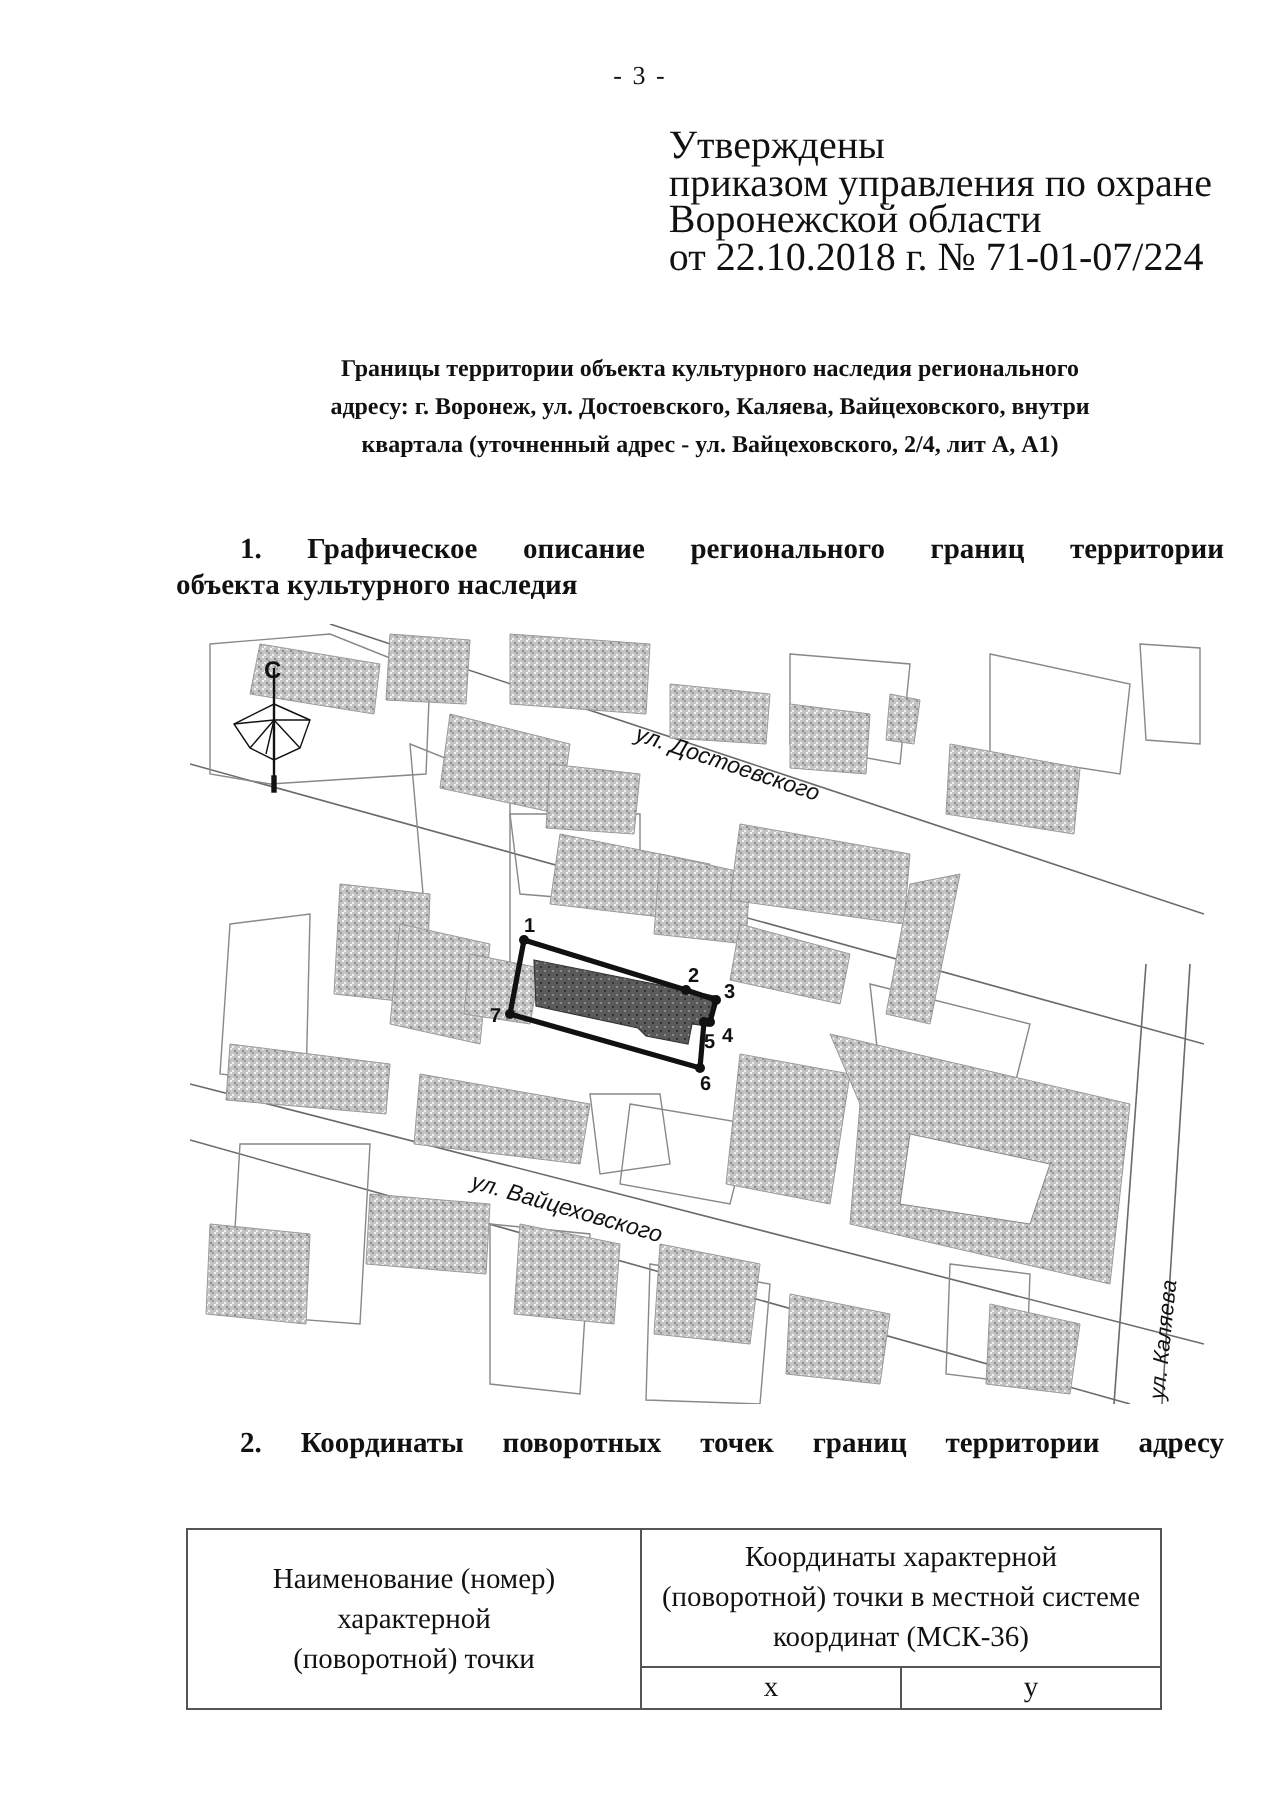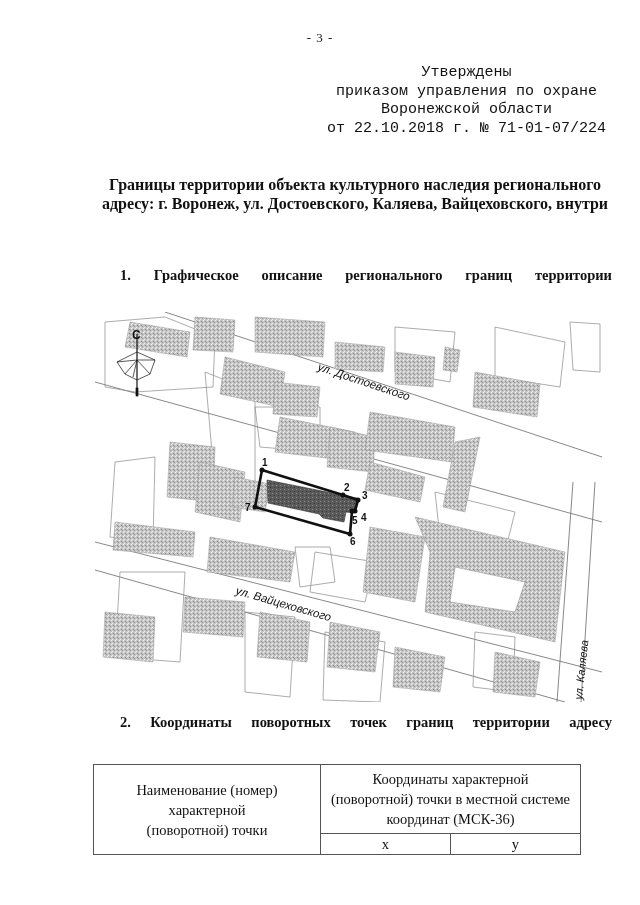--- a/index.html
+++ b/index.html
@@ -1,24 +1,24 @@
 <!DOCTYPE html>
 <html><head>
 <meta charset="utf-8">
 <style>
   html, body { margin: 0; padding: 0; background: #ffffff; }
   body { width: 640px; height: 905px; position: relative; overflow: hidden;
          font-family: "Liberation Serif", "DejaVu Serif", serif; color: #111; }
   .page-num { position: absolute; top: 30px; left: 0; width: 640px; text-align: center;
               font-size: 13px; letter-spacing: 1px; }
-  .approval { position: absolute; top: 64px; right: 34px; text-align: center;
-              font-size: 15px; line-height: 18.5px; font-family: Liberation Mono, monospace; }
+  .approval { position: absolute; top: 64px; right: 34px; text-align: left;
+              font-size: 20px; line-height: 18.5px; }
   .approval div { white-space: nowrap; }
   .title { position: absolute; top: 175px; left: 90px; width: 530px; text-align: center;
-           font-weight: bold; font-size: 16px; line-height: 19px; }
+           font-weight: bold; font-size: 12px; line-height: 19px; }
   .title div { white-space: nowrap; }
   .section { position: absolute; left: 88px; width: 524px; font-weight: bold;
              font-size: 14.5px; line-height: 18px; }
   .section .l1 { display: flex; justify-content: space-between; padding-left: 32px; white-space: nowrap; }
   .section .l2 { white-space: nowrap; }
   .s1 { top: 266px; }
   .s2 { top: 713px; }
   .map { position: absolute; left: 95px; top: 312px; width: 507px; height: 390px; }
   table.coords { position: absolute; top: 764px; left: 93px; width: 488px; border-collapse: collapse;
                  font-size: 14.5px; }
@@ -36,31 +36,33 @@
 <div class="approval">
   <div>Утверждены</div>
   <div>приказом управления по охране</div>
   <div>Воронежской области</div>
   <div>от 22.10.2018 г. № 71-01-07/224</div>
 </div>
 
 <div class="title">
   <div>Границы территории объекта культурного наследия регионального</div>
   <div>адресу: г. Воронеж, ул. Достоевского, Каляева, Вайцеховского, внутри</div>
+  <div>квартала (уточненный адрес - ул. Вайцеховского, 2/4, лит А, А1)</div>
 </div>
 
 <div class="section s1">
   <div class="l1">
     <span>1.</span>
     <span>Графическое</span>
     <span>описание</span>
     <span>регионального</span>
     <span>границ</span>
     <span>территории</span>
   </div>
+  <div class="l2">объекта культурного наследия</div>
 </div>
 
 <svg class="map" viewBox="0 0 507 390" xmlns="http://www.w3.org/2000/svg">
   <defs>
     <pattern id="spk" width="4" height="4" patternUnits="userSpaceOnUse">
       <rect width="4" height="4" fill="#c4c4c4"></rect>
       <rect x="0" y="0" width="1" height="1" fill="#f2f2f2"></rect>
       <rect x="2" y="1" width="1" height="1" fill="#8a8a8a"></rect>
       <rect x="1" y="3" width="1" height="1" fill="#efefef"></rect>
       <rect x="3" y="2" width="1" height="1" fill="#999"></rect>

